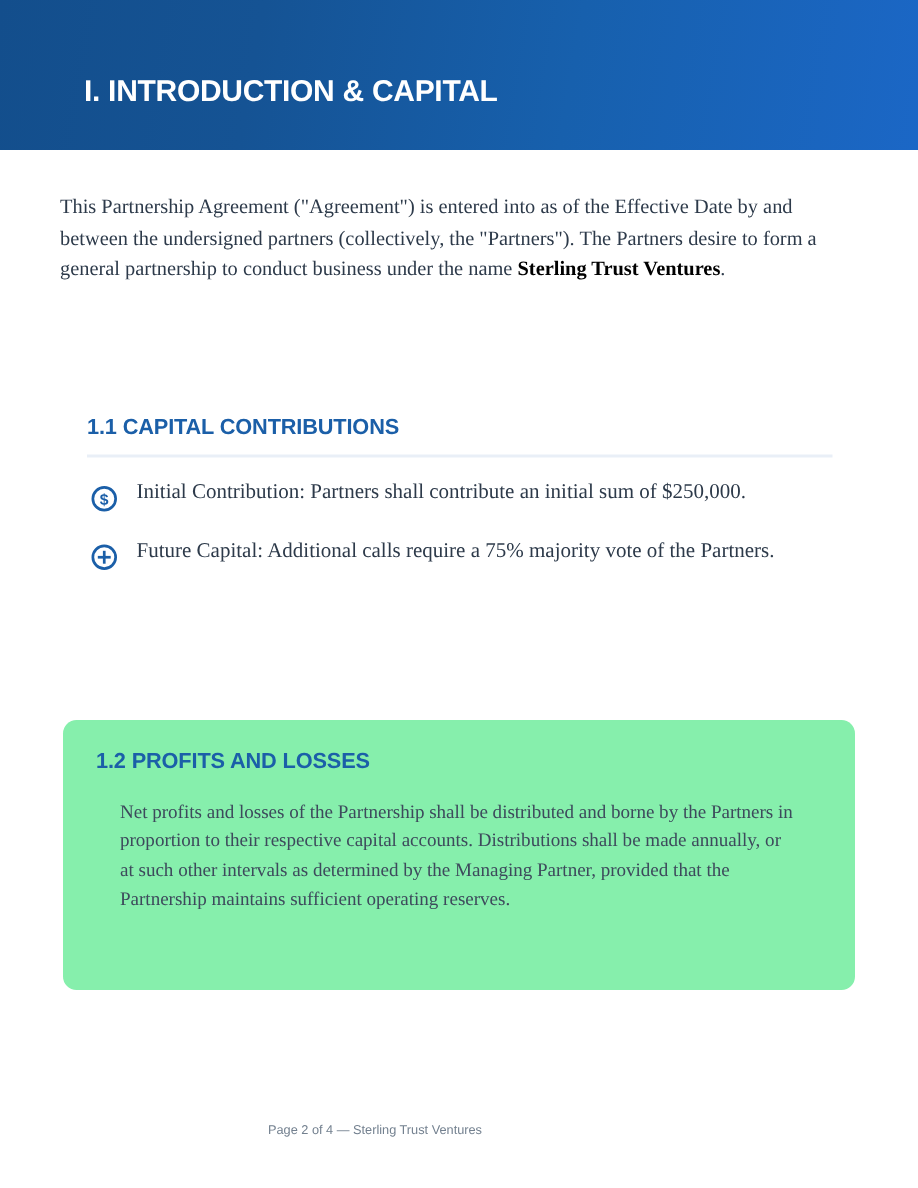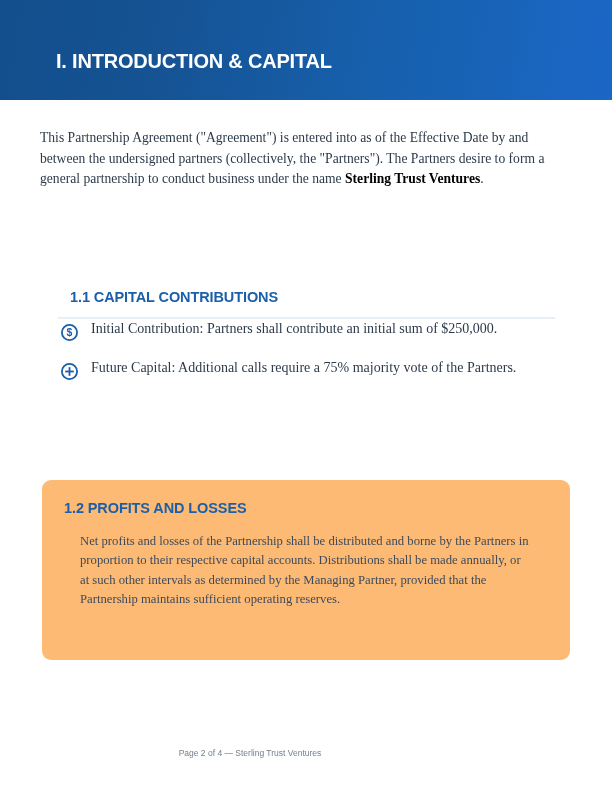--- a/index.html
+++ b/index.html
@@ -57,21 +57,21 @@
   }
 
   
   .section-plain {
     position: absolute;
     left: 58px;
     top: 277px;
     width: 497px;
   }
   .section-heading {
-    margin: 12px;
+    margin: 0;
     font-family: "Liberation Sans", sans-serif;
     font-weight: bold;
     font-size: 14.5px;
     letter-spacing: -0.1px;
     color: #1b5fa8;
   }
   .section-rule {
     margin-top: 10px;
     width: 497px;
     height: 2px;
@@ -113,21 +113,21 @@
     padding-top: 1px;
   }
 
   
   .section-card {
     position: absolute;
     left: 42px;
     top: 480px;
     width: 528px;
     height: 180px;
-    background: #fdba74;
+    background: #86efac;
     border-radius: 9px;
     box-sizing: border-box;
     padding: 20px 22px;
   }
   .card-heading {
     margin: 0 0 14px 0;
     font-family: "Liberation Sans", sans-serif;
     font-weight: bold;
     font-size: 14.5px;
     letter-spacing: -0.1px;

